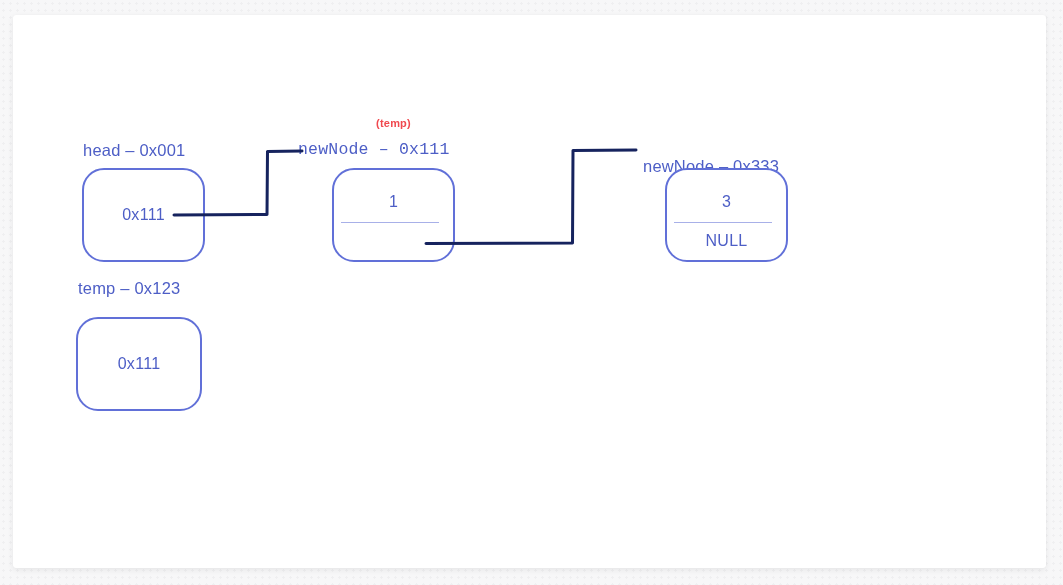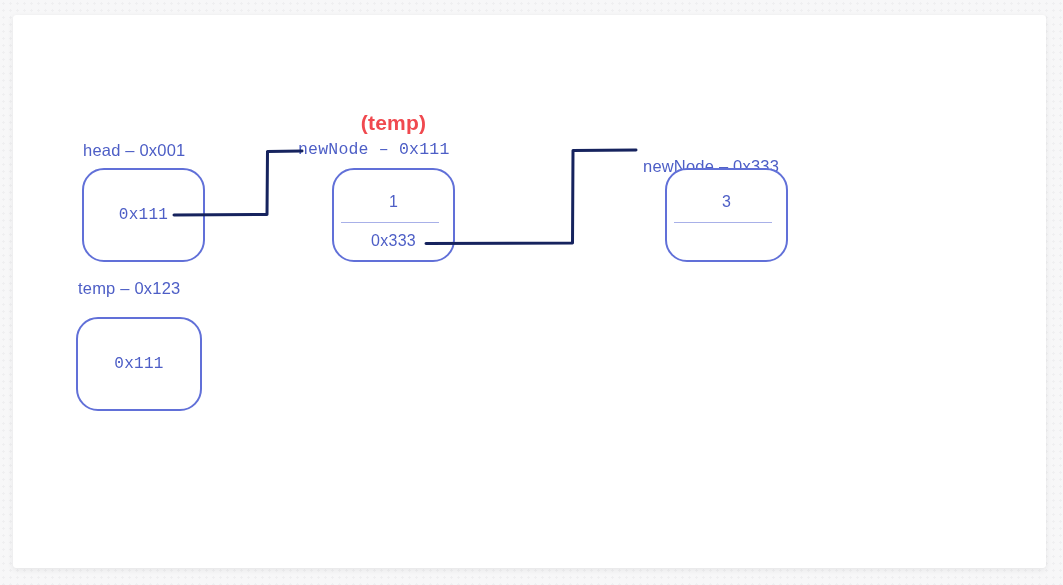--- a/index.html
+++ b/index.html
@@ -30,39 +30,39 @@
     position:absolute;
     font-size:16.5px;
     font-weight:500;
     letter-spacing:0.2px;
     line-height:20px;
     color:var(--label-blue);
     white-space:nowrap;
   }
   .annotation{
     position:absolute;
-    font-size:21px;
+    font-size:11px;
     font-weight:700;
     letter-spacing:0.2px;
     line-height:20px;
     color:var(--temp-red);
     text-align:center;
     white-space:nowrap;
   }
   .node-box{
     position:absolute;
     border:2.5px solid var(--border-blue);
     border-radius:22px;
     background:#ffffff;
     color:var(--label-blue);
     font-size:16px;
     letter-spacing:0.3px;
   }
   .node-box.single{
-    display:flex;align-items:center;justify-content:center;font-family:Liberation Mono, monospace;
+    display:flex;align-items:center;justify-content:center;
   }
   .cell-top{
     height:52px;
     display:flex;align-items:flex-end;justify-content:center;
     padding-bottom:11px;
     line-height:19px;
   }
   .cell-divider{
     border-top:1.6px solid var(--divider-blue);
     margin-left:7px;margin-right:14px;
@@ -104,27 +104,27 @@
 <div class="node-label" id="lbl-head">head – 0x001</div>
 <div class="node-box single" id="box-head">
   <span>0x111</span>
 </div>
 
 <div class="annotation" id="ann-temp">(temp)</div>
 <div class="node-label" id="lbl-new1">newNode – 0x111</div>
 <div class="node-box double" id="box-new1">
   <div class="cell-top">1</div>
   <div class="cell-divider"></div>
-  <div class="cell-bottom">0x333</div>
 </div>
 
 <div class="node-label" id="lbl-new2">newNode – 0x333</div>
 <div class="node-box double" id="box-new2">
   <div class="cell-top">3</div>
   <div class="cell-divider"></div>
+  <div class="cell-bottom">NULL</div>
 </div>
 
 <div class="node-label" id="lbl-temp">temp – 0x123</div>
 <div class="node-box single" id="box-temp">
   <span>0x111</span>
 </div>
 
 <svg class="wires" width="1063" height="585" viewBox="0 0 1063 585">
   <path d="M174 215 L267 214.5 L267.5 151.5 L302 151"></path>
   <path d="M426 243.5 L572.5 243 L573 150.5 L636 150"></path>

